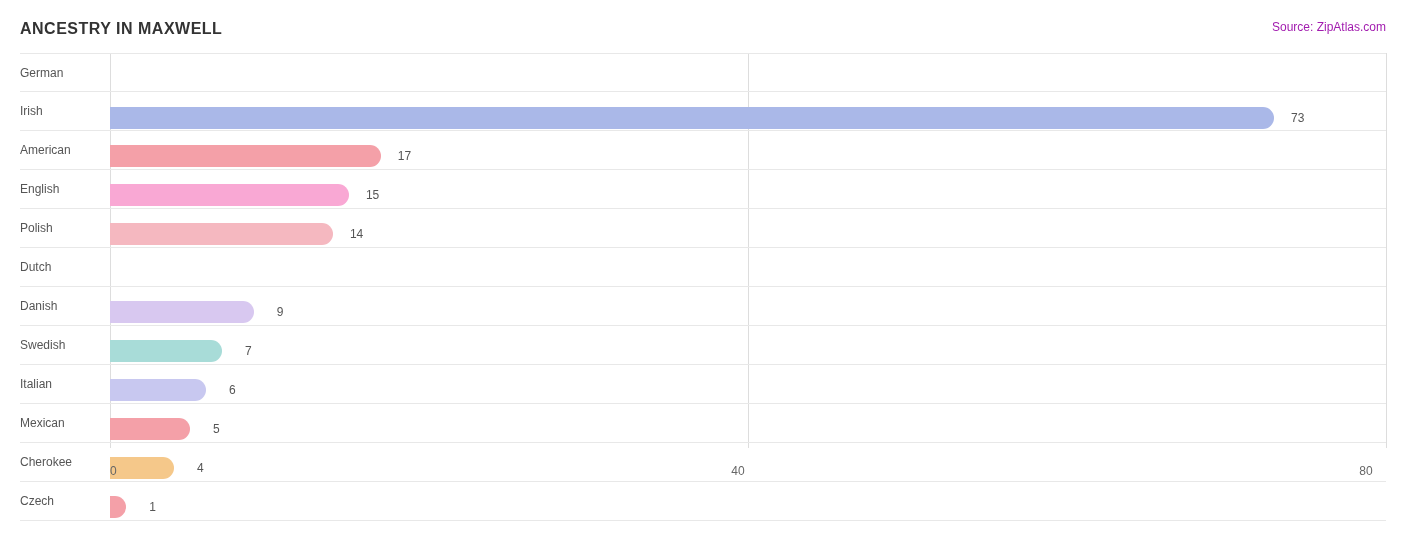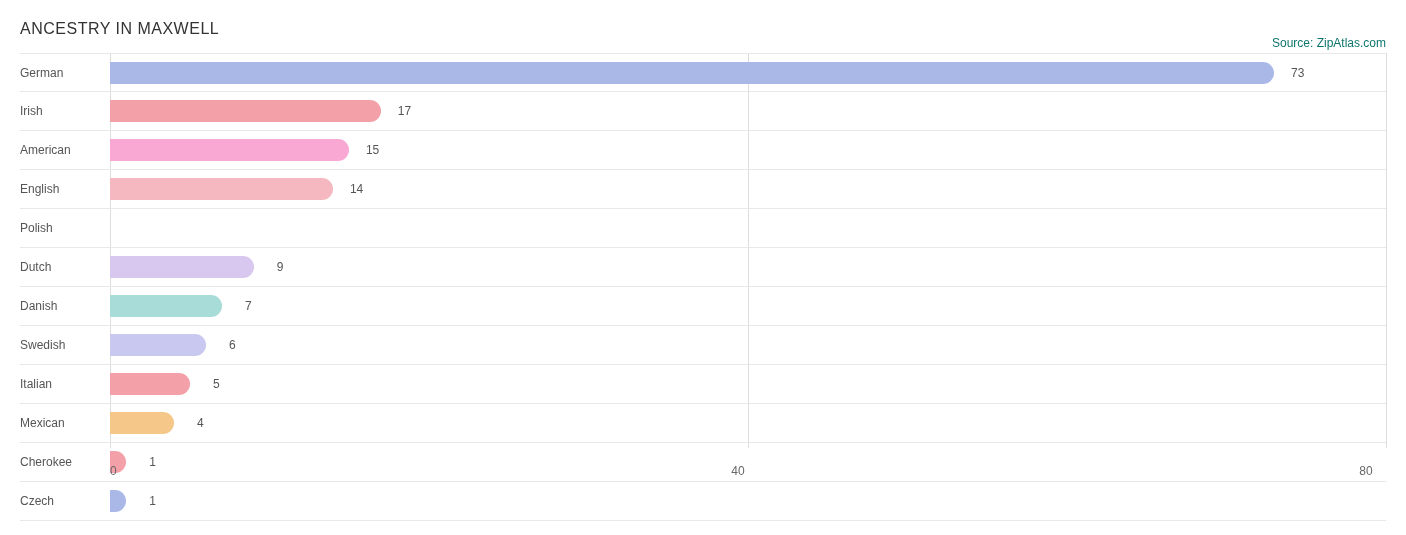--- a/index.html
+++ b/index.html
@@ -11,32 +11,31 @@
       overflow: hidden;
     }
     .chart-container {
       width: 1406px;
       height: 535px;
       padding: 20px 20px 50px 20px;
       position: relative;
     }
     .chart-title {
       font-size: 16px;
-      font-weight: normal;
+      font-weight: bold;
       color: #333;
       margin-bottom: 15px;
       letter-spacing: 0.5px;
     }
     .source-label {
       position: absolute;
       top: 20px;
       right: 20px;
       font-size: 12px;
-      color: #0f766e;
-      margin-top: 16px;
+      color: #a21caf;
     }
     .chart-area {
       position: relative;
       width: 100%;
       height: calc(100% - 40px);
     }
     .bars-section {
       position: absolute;
       top: 0;
       left: 0;
@@ -63,20 +62,21 @@
     }
     .bar-track {
       flex: 1;
       height: 22px;
       position: relative;
     }
     .bar-fill {
       height: 100%;
       border-radius: 0 11px 11px 0;
       position: relative;
+      margin-top: 45px;
     }
     .bar-value {
       position: absolute;
       right: -30px;
       top: 50%;
       transform: translateY(-50%);
       font-size: 12px;
       color: #555;
     }
     

